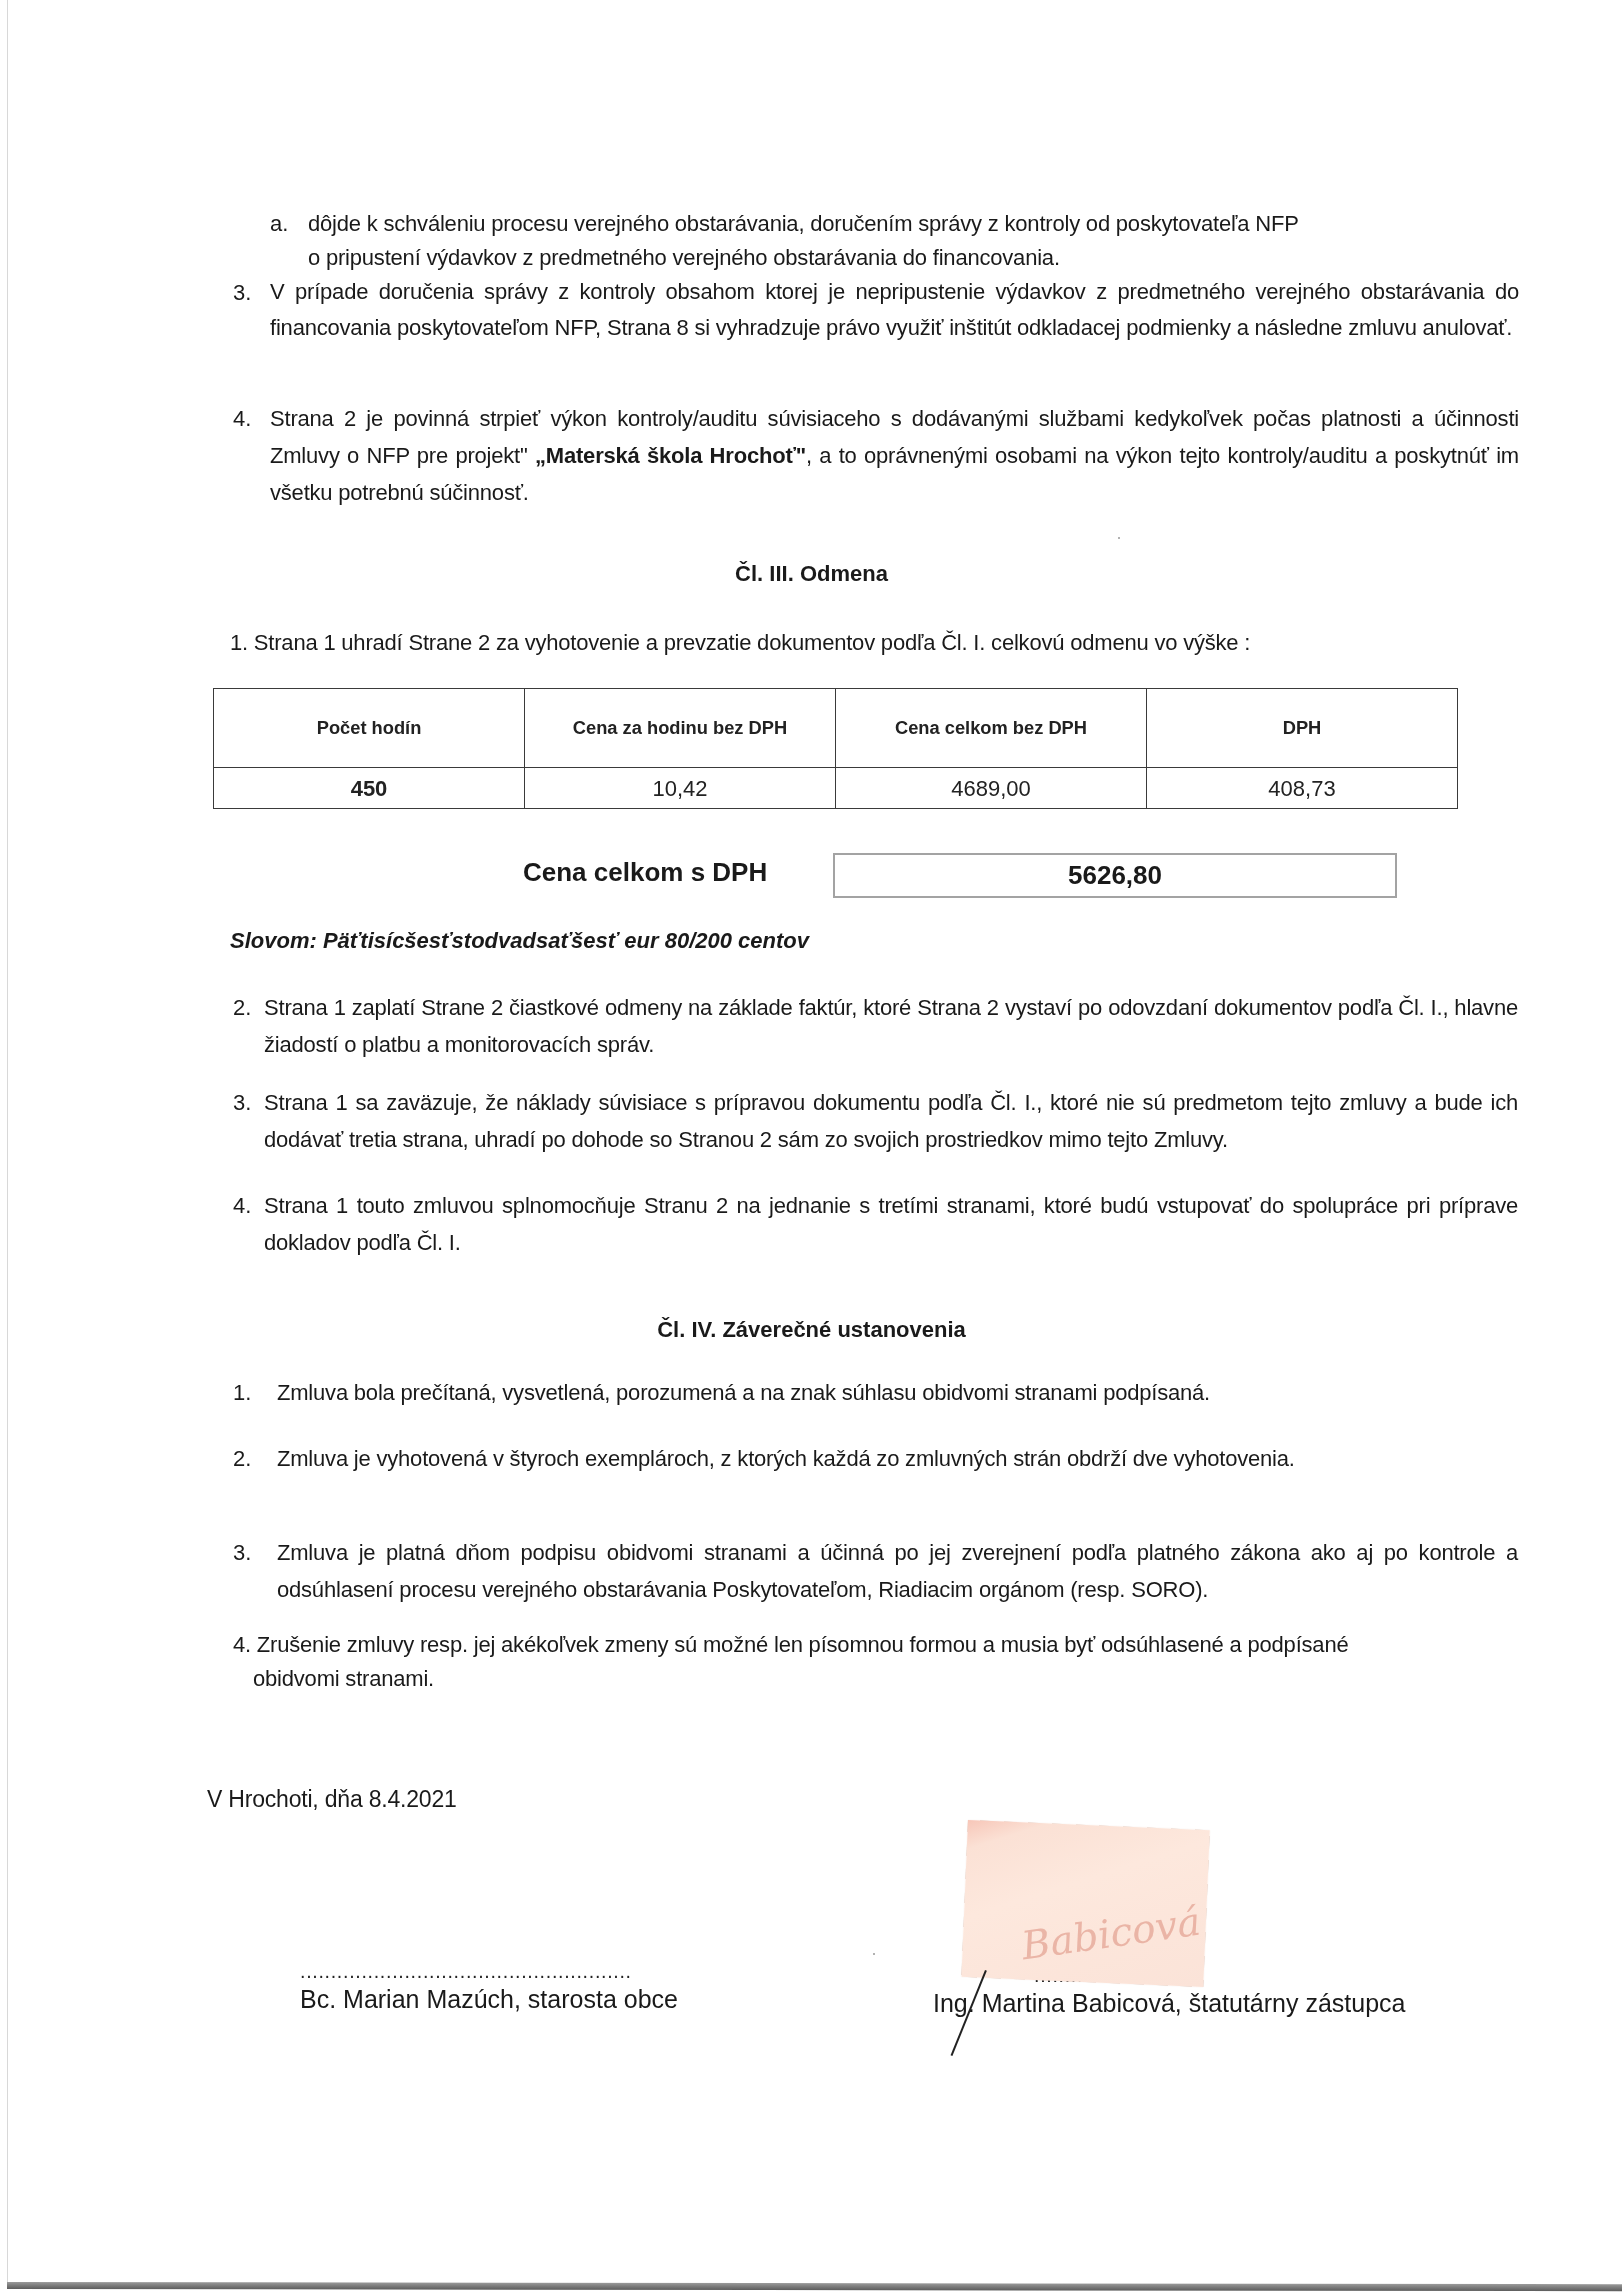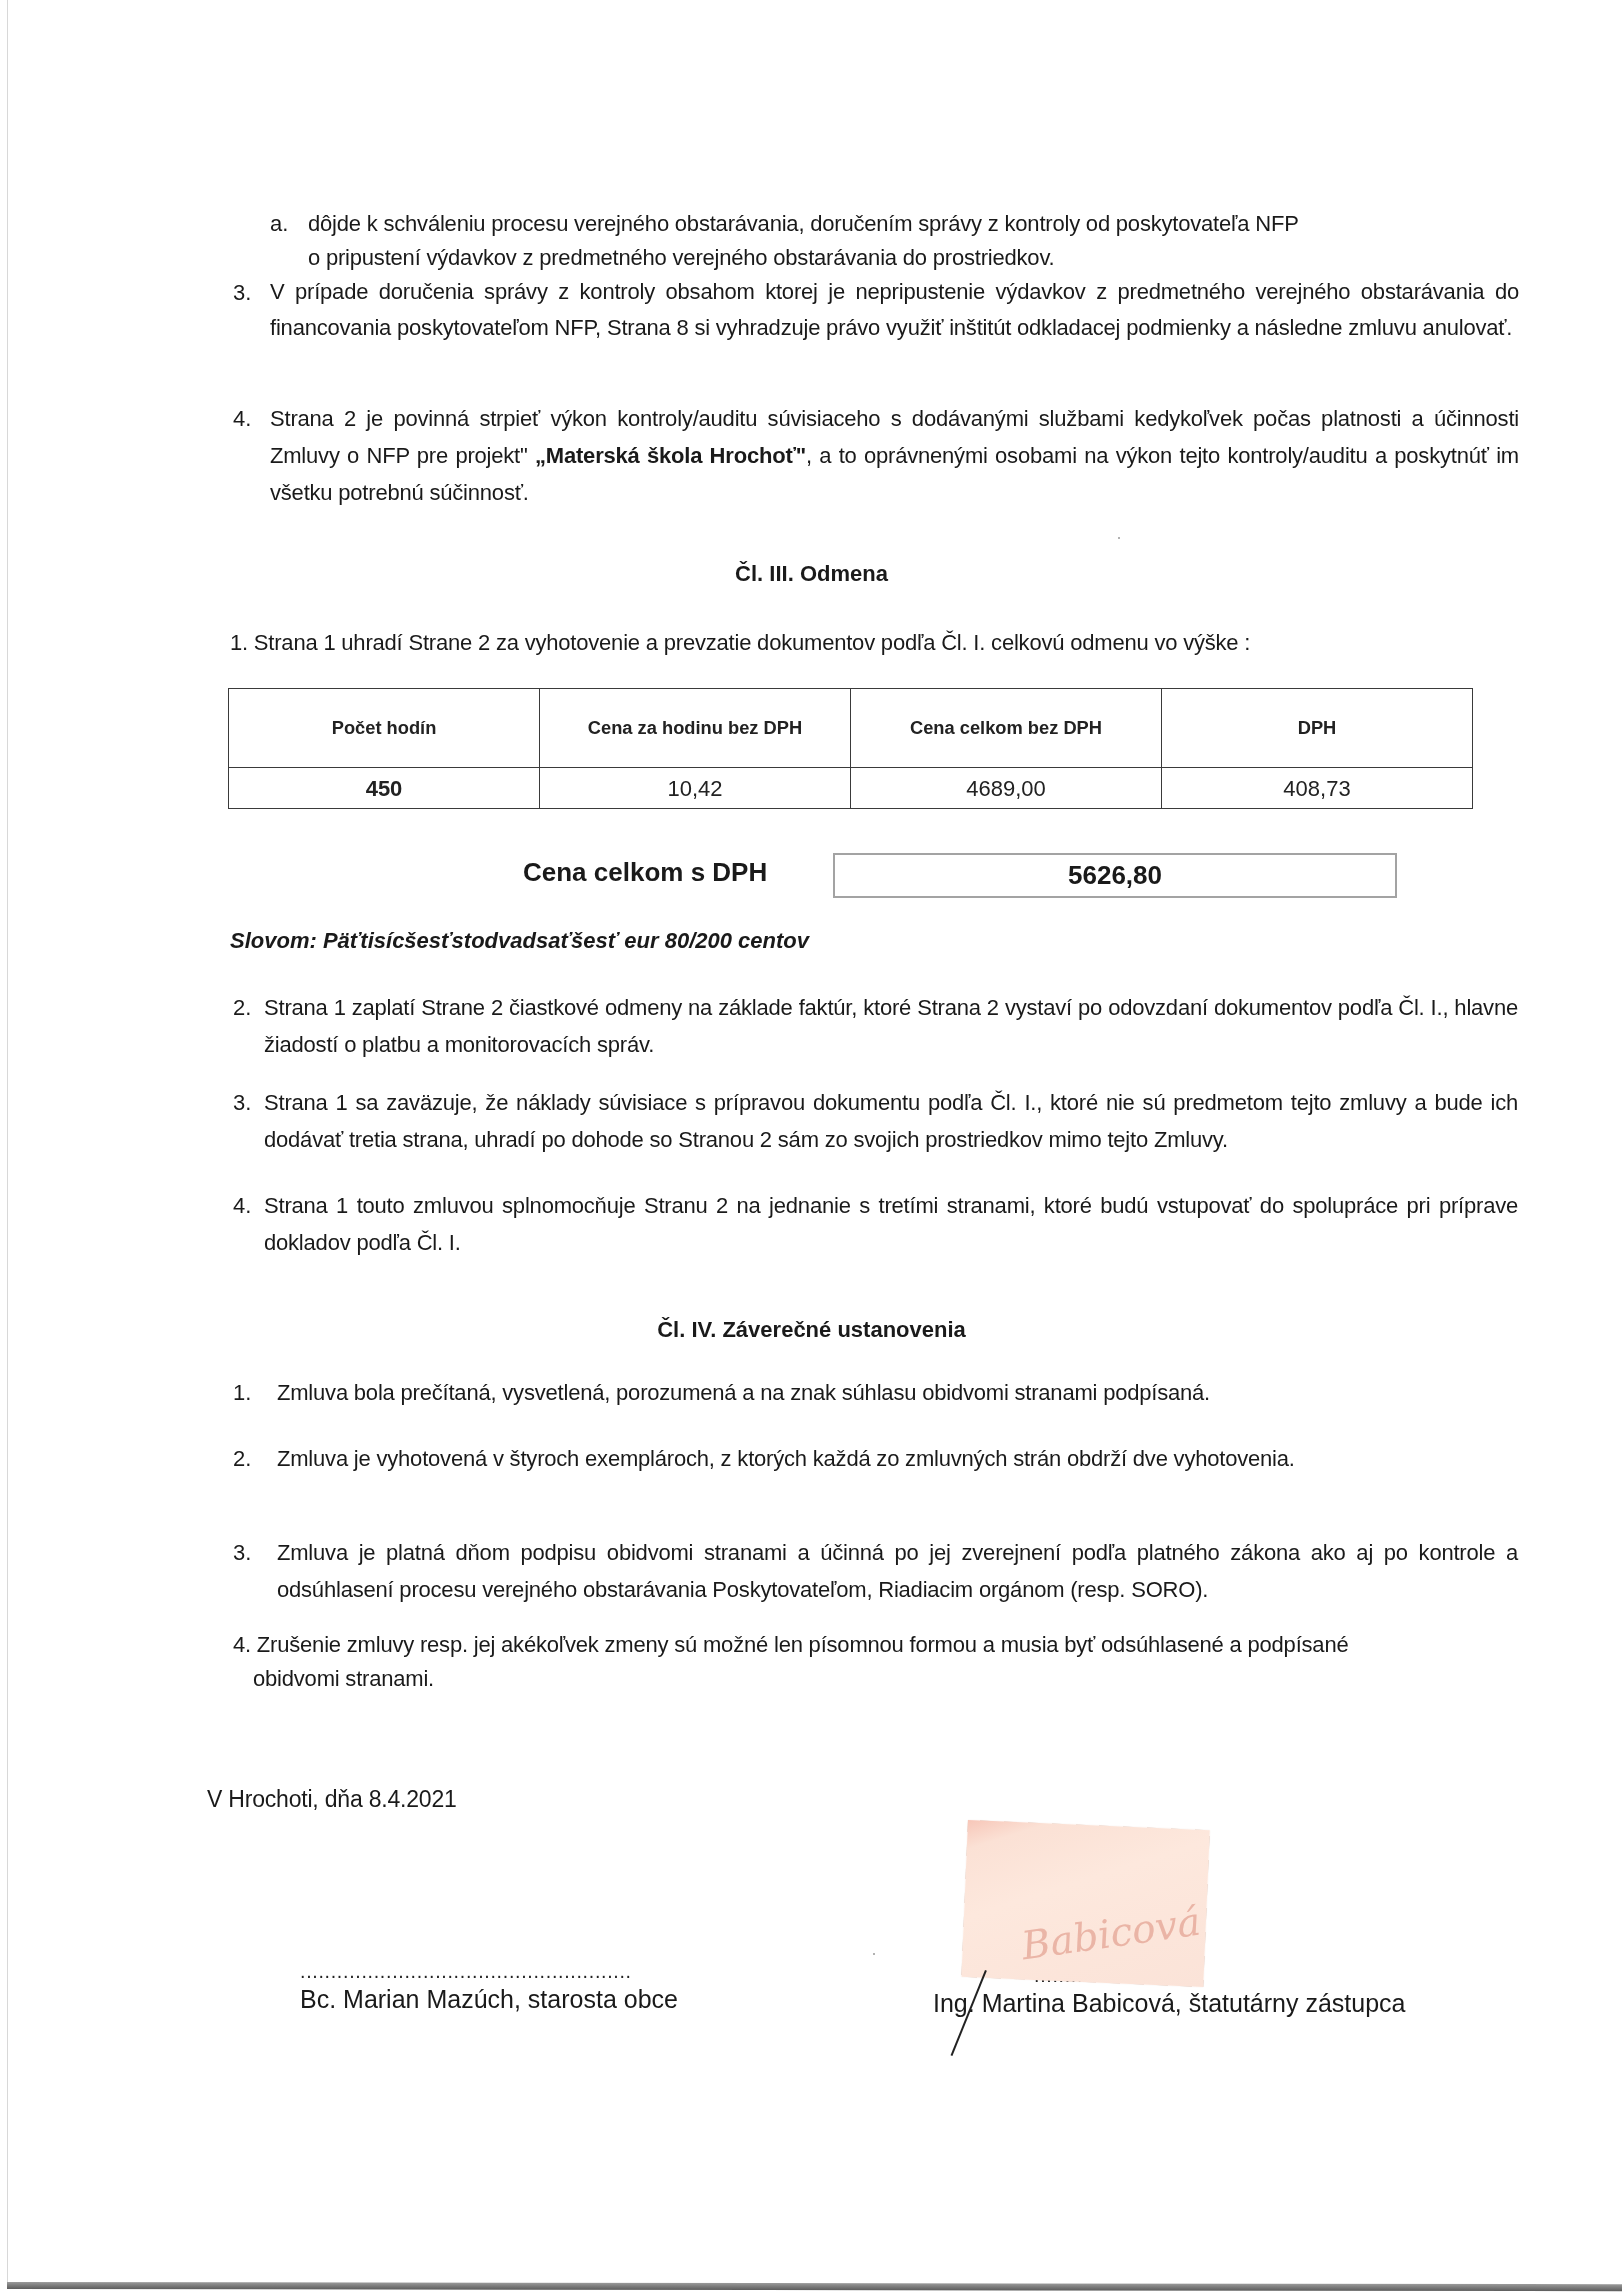--- a/index.html
+++ b/index.html
@@ -13,21 +13,21 @@
   .bottom-edge { position: absolute; left: 6.5px; top: 2282px; width: 1616px; height: 6.5px;
     background: linear-gradient(#9a9a9a, #5c5c5c); transform: rotate(0.08deg); transform-origin: left top; }
 
   .txt { position: absolute; font-size: 22px; line-height: 38px; letter-spacing: -0.2px; }
   .just { text-align: justify; text-align-last: left; }
   .num { position: absolute; font-size: 22px; line-height: 38px; }
   .heading { position: absolute; font-size: 22px; font-weight: bold; text-align: center; width: 1623px; left: 0; }
   b { font-weight: bold; }
 
   table.price {
-    position: absolute; left: 228px; top: 688px; width: 1245px;
+    position: absolute; left: 213px; top: 688px; width: 1245px;
     border-collapse: collapse; table-layout: fixed;
   }
   table.price td {
     border: 1.3px solid #3a3a3a; text-align: center; vertical-align: middle;
     font-size: 18.3px; font-weight: bold; color: #222;
   }
   table.price tr.head td { height: 76px; }
   table.price tr.vals td { height: 35px; font-size: 22px; font-weight: normal; padding-top: 3.9px; }
   table.price tr.vals td.bold { font-weight: bold; }
 
@@ -52,21 +52,21 @@
 </style>
 </head>
 <body>
 
 <div class="page">
   <div class="left-edge"></div>
   <div class="bottom-edge"></div>
 
   <div class="num" style="left:270px; top:205px;">a.</div>
   <div class="txt just" style="left:308px; top:205px; width:1211px;">dôjde k schváleniu procesu verejného obstarávania, doručením správy z kontroly od poskytovateľa NFP</div>
-  <div class="txt" style="left:308px; top:239px; width:1211px;">o pripustení výdavkov z predmetného verejného obstarávania do prostriedkov.</div>
+  <div class="txt" style="left:308px; top:239px; width:1211px;">o pripustení výdavkov z predmetného verejného obstarávania do financovania.</div>
 
   <div class="num" style="left:233px; top:274px;">3.</div>
   <div class="txt just" style="left:270px; top:274px; width:1249px; line-height:36px;">V prípade doručenia správy z kontroly obsahom ktorej je nepripustenie výdavkov z predmetného verejného obstarávania do financovania poskytovateľom NFP, Strana 8 si vyhradzuje právo využiť inštitút odkladacej podmienky a následne zmluvu anulovať.</div>
 
   <div class="num" style="left:233px; top:400px;"><span>4.</span></div>
   <div class="txt just" style="left:270px; top:400px; width:1249px; line-height:37px;">
     <span>Strana 2 je povinná strpieť výkon kontroly/auditu súvisiaceho s dodávanými službami kedykoľvek počas platnosti a účinnosti Zmluvy o NFP pre projekt"</span>
     <b>„Materská škola Hrochoť"</b><span>, a to oprávnenými osobami na výkon tejto kontroly/auditu a poskytnúť im všetku potrebnú súčinnosť.</span>
   </div>
 

